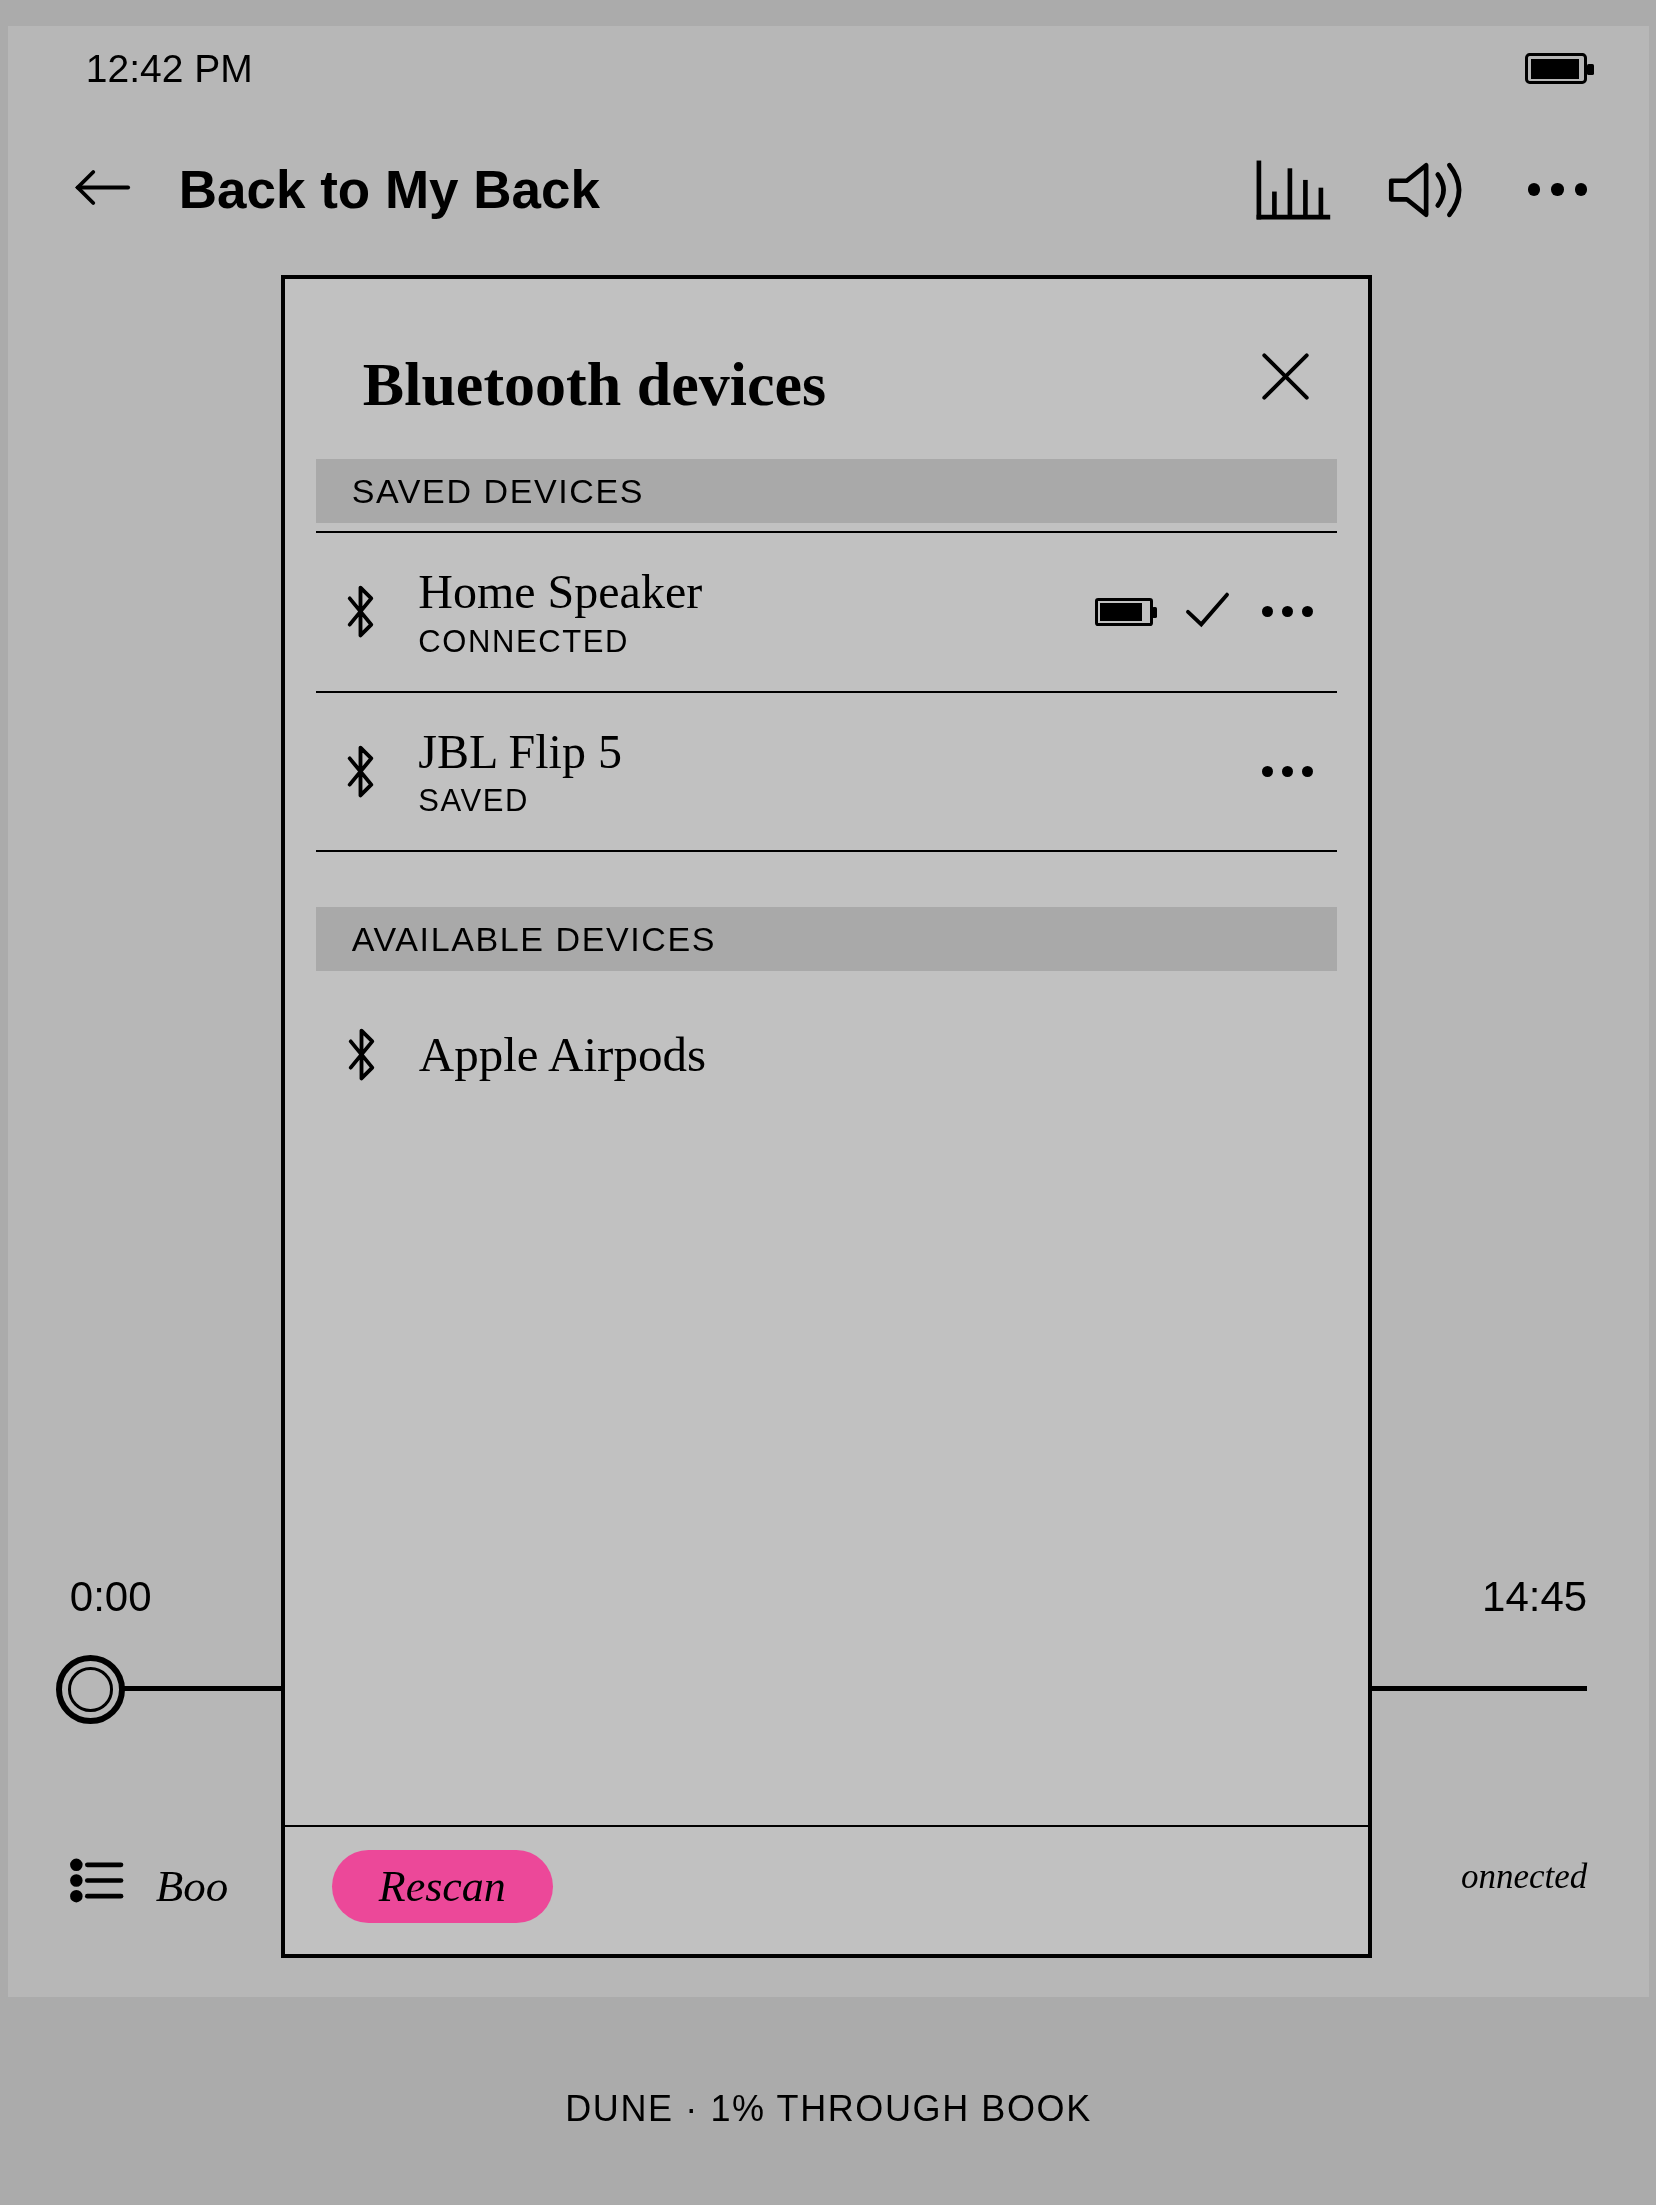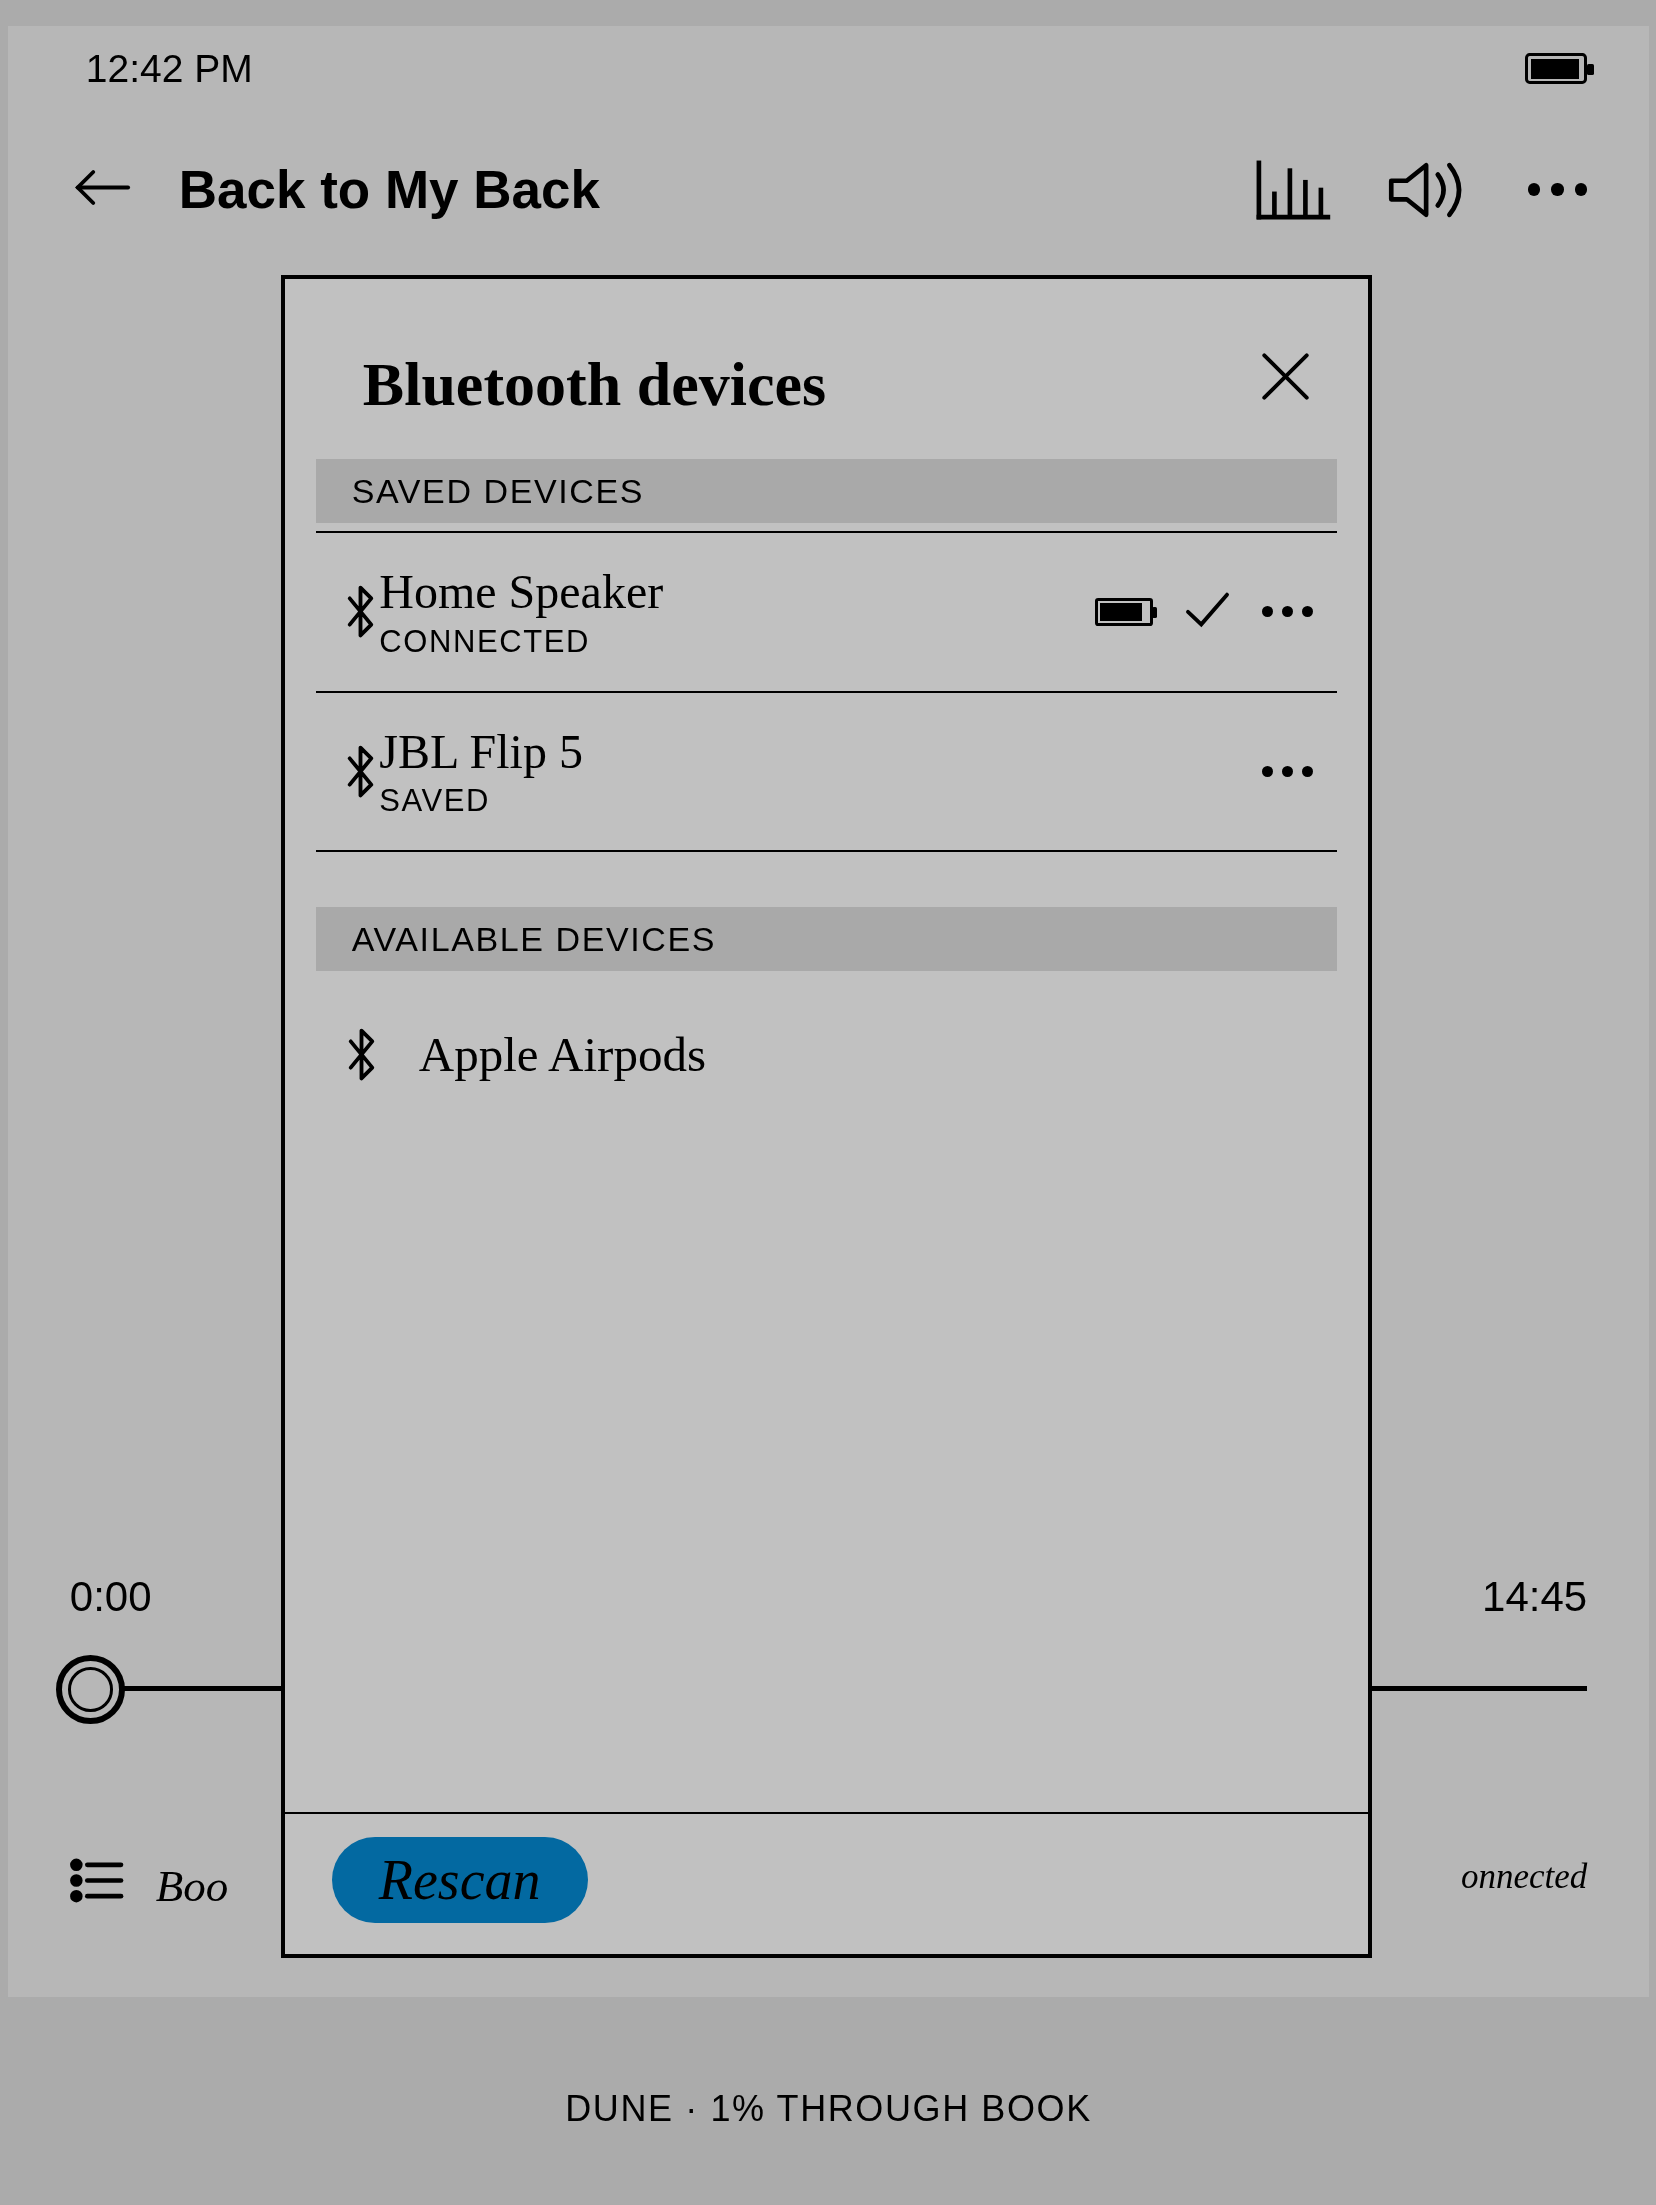--- a/index.html
+++ b/index.html
@@ -142,20 +142,21 @@
     letter-spacing: 1.6px;
     padding: 12.5px 0 12.5px 36px;
     margin: 8px 31px;
   }
 
   .device-list { margin: 0 31px; }
   .device-row {
     display: flex; align-items: center;
     padding: 31px 15.6px 31px 26.5px;
     border-bottom: 2.3px solid #000;
+    gap: 39px;
   }
   .device-row.first { border-top: 2.3px solid #000; }
   .bt-icon svg { width:37px; height:55px; display:block; }
   .device-text { flex: 1; display:flex; flex-direction:column; gap:4.7px; }
   .device-name { font-size: 48px; }
   .device-status {
     font-family: -apple-system, 'Helvetica Neue', Arial, sans-serif;
     font-size: 31px; letter-spacing: 1.6px;
   }
   .device-right { display:flex; align-items:center; gap:31px; padding-right:7.8px;}
@@ -174,27 +175,27 @@
   }
   .avail-name { font-size: 49px; }
 
   .modal-body { flex:1; overflow:hidden; }
 
   .modal-footer {
     border-top: 2.3px solid #000;
     padding: 23.4px 0 31px 47px;
   }
   .rescan-btn {
-    background: #0369a1;
+    background: #ec4899;
     border: none;
     border-radius: 47px;
     padding: 11px 47px;
     font-family: Georgia, 'Times New Roman', serif;
     font-style: italic;
-    font-size: 56px;
+    font-size: 44px;
     cursor: pointer;
   }
 
 </style>
 </head>
 <body>
 
 <div class="screen">
 
   <div class="statusbar">

